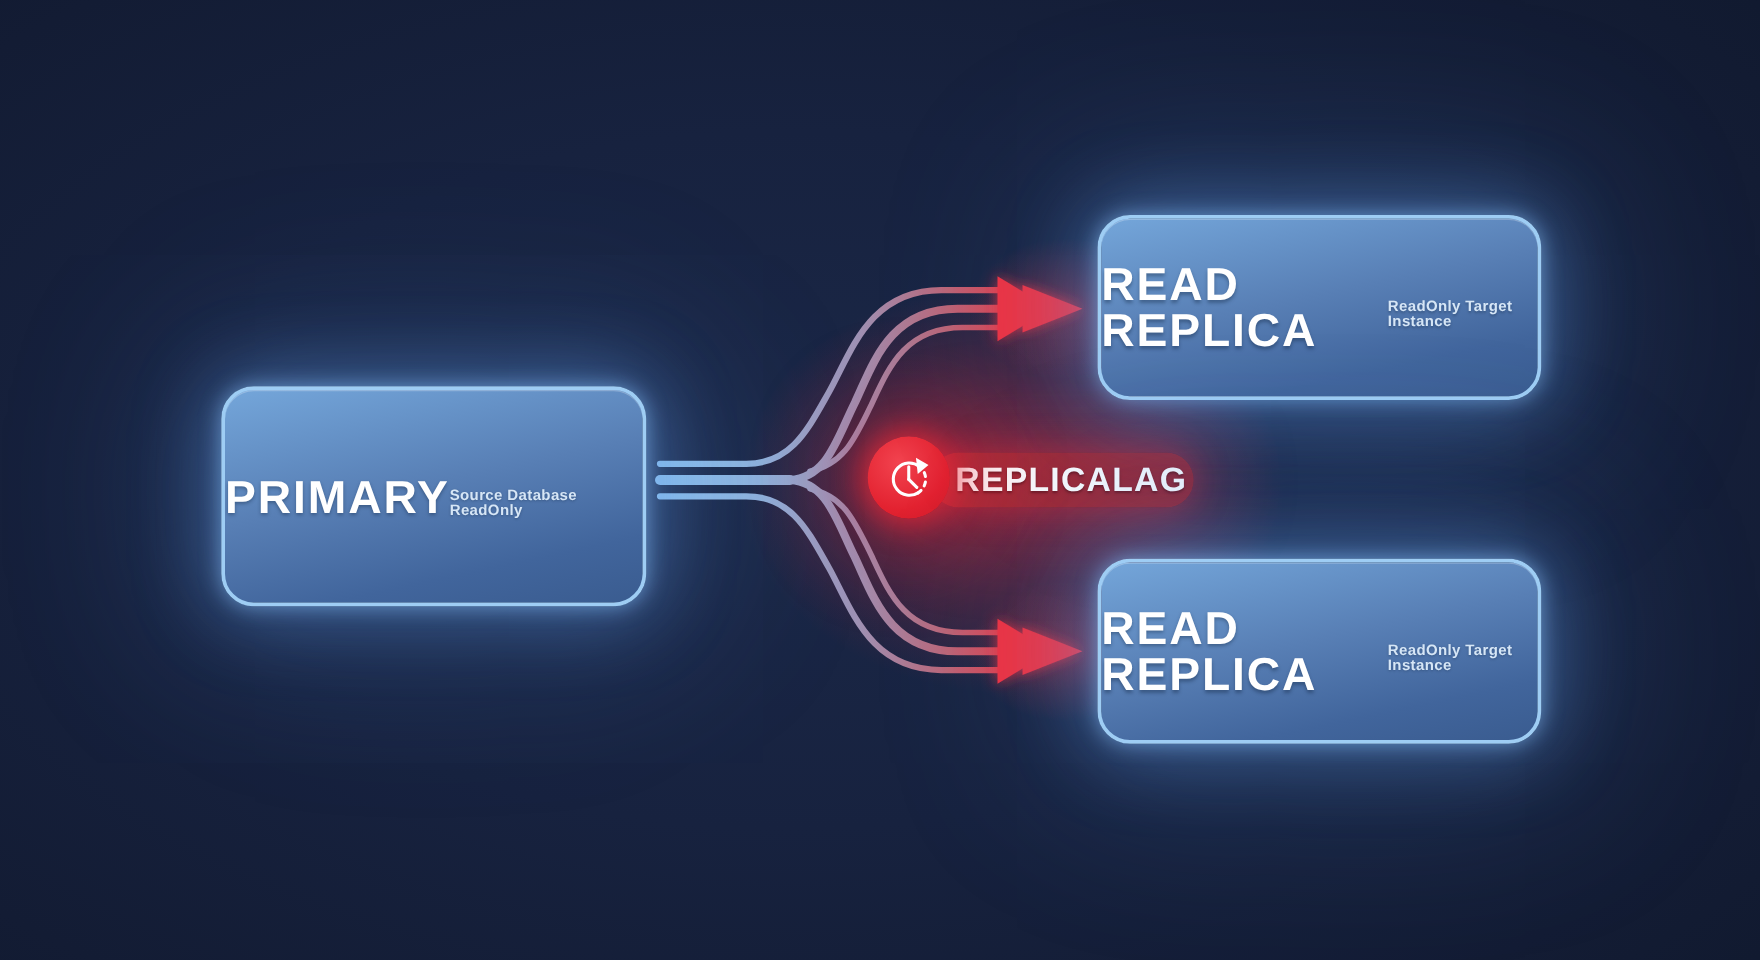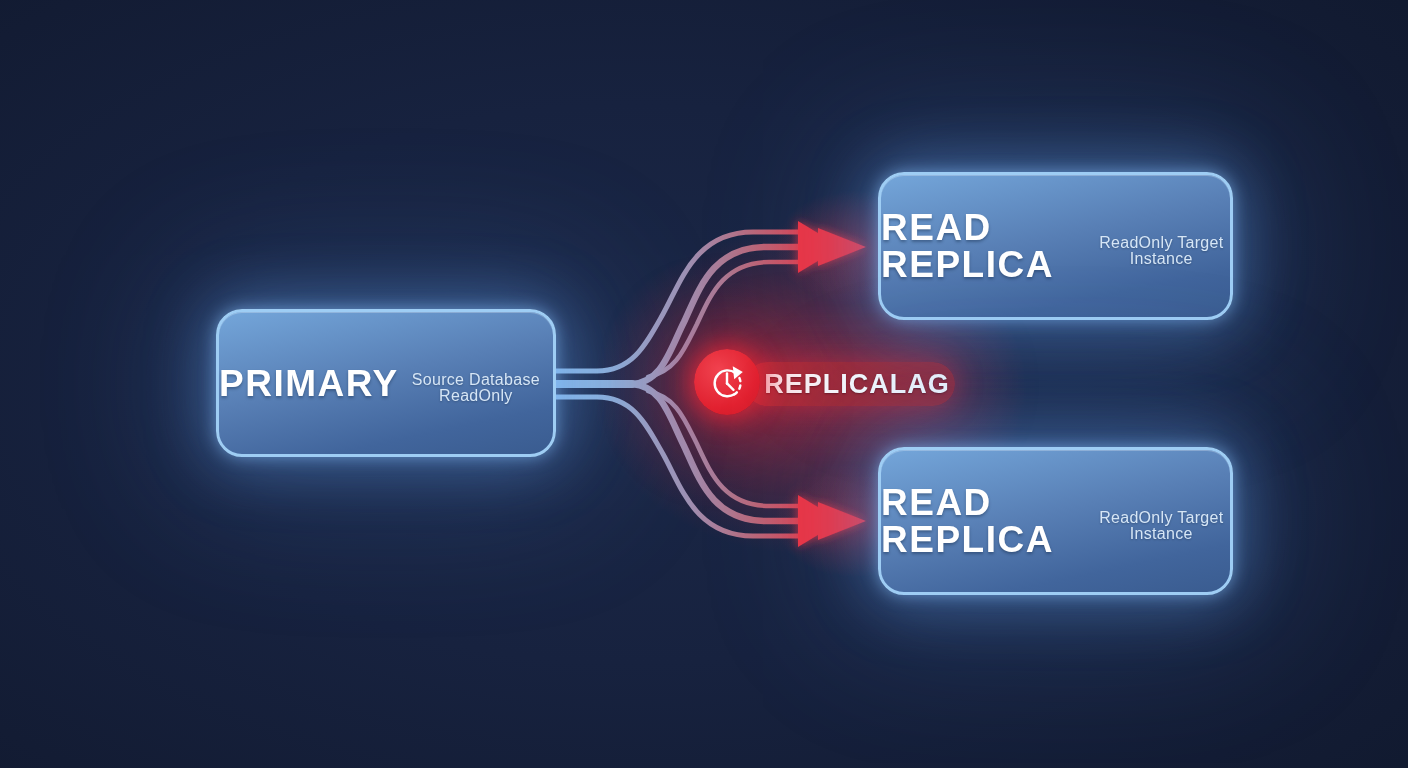--- a/index.html
+++ b/index.html
@@ -35,34 +35,33 @@
     border:3px solid var(--box-border,#9ecdf4);
     border-radius:26px;
     background:linear-gradient(168deg, #74a6da 0%, #587fb5 45%, #41659c 78%, #3a5c90 100%);
     display:flex;flex-direction:row;align-items:center;justify-content:center;
     box-shadow:
       0 0 16px rgba(140,195,255,.55),
       0 0 60px 10px rgba(105,165,240,.40),
       0 0 140px 40px rgba(80,140,220,.22),
       inset 0 1px 0 rgba(255,255,255,.25);
   }
-  .node-primary{left:177px;top:309px;width:340px;height:148px;margin-left:39px;}
+  .node-primary{left:177px;top:309px;width:340px;height:176px;}
   .node-replica-top{left:878px;top:172px;width:355px;height:148px;}
   .node-replica-bottom{left:878px;top:447px;width:355px;height:148px;}
   .node-title{
     color:var(--title-color,#ffffff);
     font-size:37px;font-weight:700;letter-spacing:1.5px;line-height:1;
     text-shadow:0 2px 3px rgba(10,25,50,.35);
   }
   .node-subtitle{
     margin-top:9px;
     color:var(--subtitle-color,#d6e6f6);
-    font-size:16px;font-weight:400;letter-spacing:.3px;line-height:1;
+    font-size:12px;font-weight:700;letter-spacing:.3px;line-height:1;
     text-shadow:0 1px 2px rgba(10,25,50,.3);
-    text-align:center;
   }
 
   
   .lag-pill{
     position:absolute;left:745px;top:362px;width:210px;height:44px;
     border-radius:22px;
     background:linear-gradient(90deg,#ab2c39 0%, #9e2531 55%, #8f202e 100%);
     box-shadow:0 0 26px rgba(225,40,55,.5), 0 0 70px 18px rgba(225,40,55,.25);
     display:flex;align-items:center;justify-content:center;
   }

